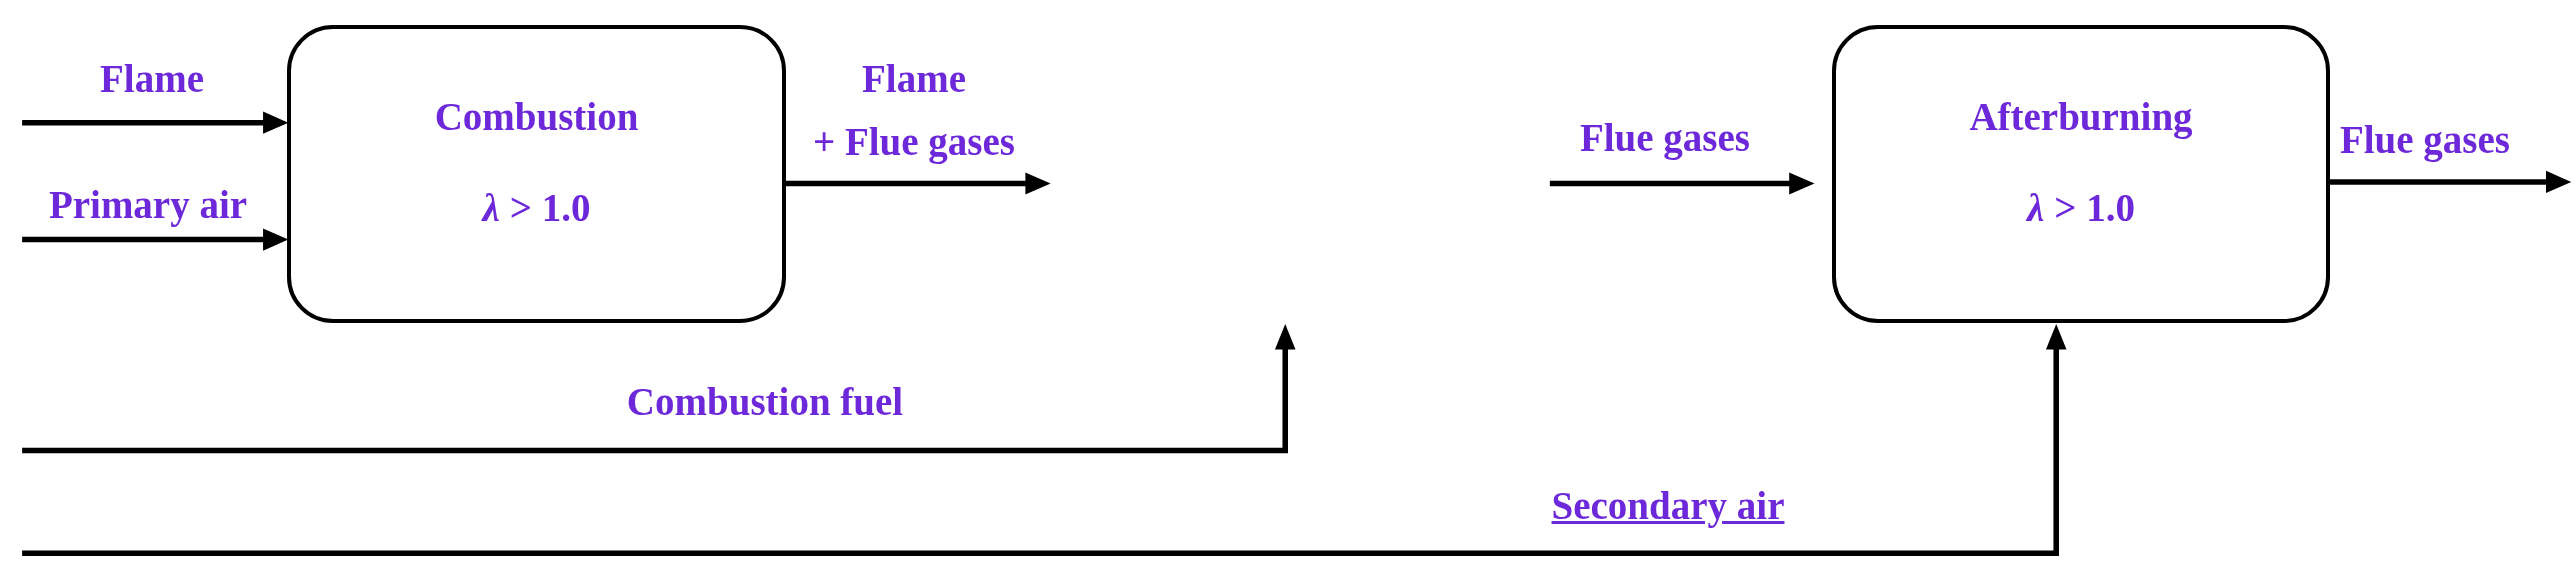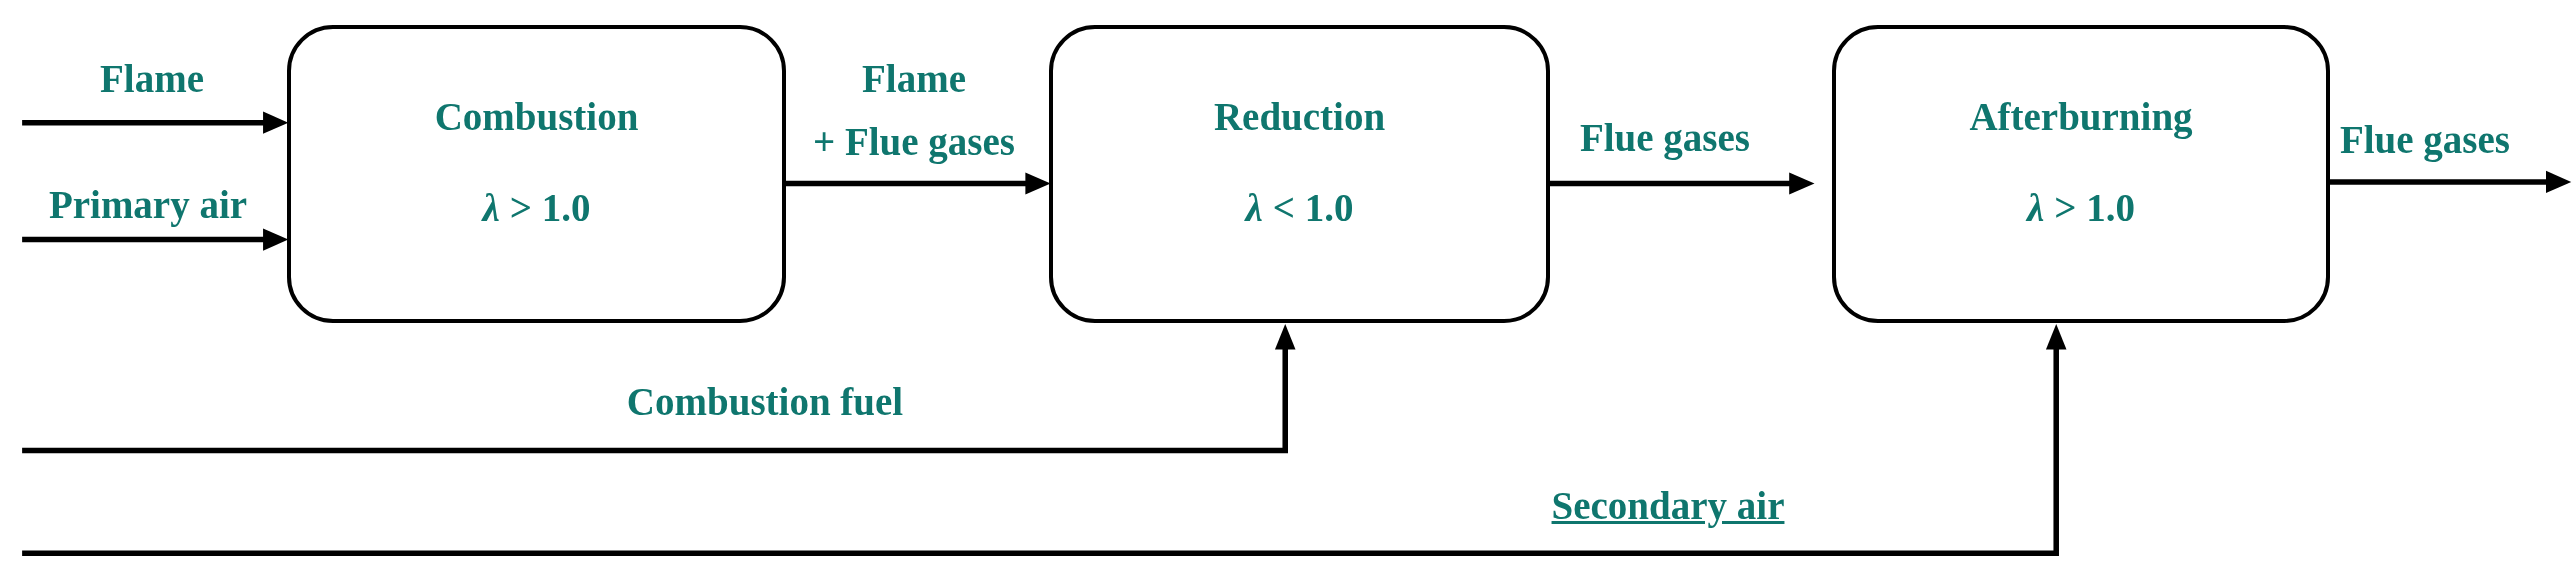--- a/index.html
+++ b/index.html
@@ -6,21 +6,21 @@
     margin: 0;
     padding: 0;
     background: #ffffff;
   }
   .canvas {
     position: relative;
     width: 2576px;
     height: 567px;
     background: #ffffff;
     font-family: "Liberation Serif", "DejaVu Serif", serif;
-    color: #0f766e;
+    color: #6d28d9;
     overflow: hidden;
   }
   .arrow-layer {
     position: absolute;
     left: 0;
     top: 0;
     width: 2576px;
     height: 585px;
   }
   .pbox {
@@ -101,24 +101,20 @@
 
     <polyline points="28,700 2603,700 2603,432" fill="none" stroke="#000" stroke-width="7"></polyline>
     <polygon points="2603,410 2590,442 2616,442" fill="#000"></polygon>
   </svg>
 
   <div class="pbox box-combustion">
     <div class="pbox-title">Combustion</div>
     <div class="pbox-lambda">λ &gt; 1.0</div>
   </div>
 
-  <div class="pbox box-reduction">
-    <div class="pbox-title">Reduction</div>
-    <div class="pbox-lambda">λ &lt; 1.0</div>
-  </div>
 
   <div class="pbox box-afterburning">
     <div class="pbox-title">Afterburning</div>
     <div class="pbox-lambda">λ &gt; 1.0</div>
   </div>
 
   <div class="flow-label label-fuel">Flame</div>
 
   <div class="flow-label label-primary-air">Primary air</div>
 

